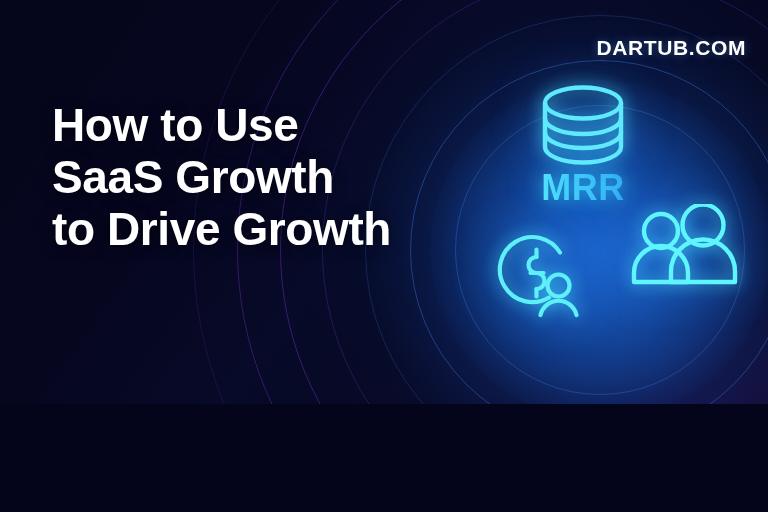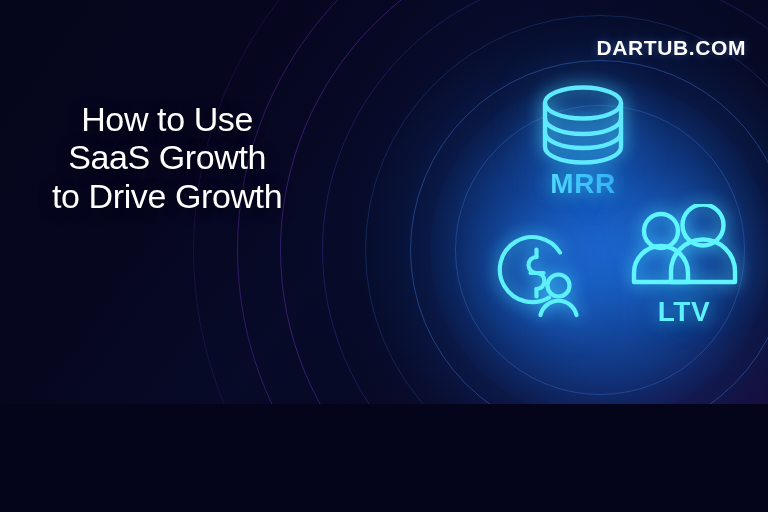--- a/index.html
+++ b/index.html
@@ -43,31 +43,30 @@
   #brand{
     position:absolute; right:22px; top:36px;
     font-size:21px; font-weight:bold; letter-spacing:0.6px;
     color:#ffffff;
     text-shadow:0 0 10px rgba(120,180,255,0.35);
   }
 
   
   #headline{
     position:absolute; left:52px; top:100px;
-    font-size:34px; font-weight:normal; line-height:1.13;
+    font-size:46px; font-weight:bold; line-height:1.13;
     color:#ffffff; letter-spacing:-0.4px;
     text-shadow:0 2px 14px rgba(0,0,0,0.55);
-    text-align:center;
   }
   #headline .ln{ display:block; white-space:nowrap; }
 
   
   .metric{ position:absolute; text-align:center; }
   .metric .label{
-    font-size:28px; font-weight:bold; letter-spacing:0.5px; line-height:1;
+    font-size:36px; font-weight:bold; letter-spacing:0.5px; line-height:1;
     text-shadow:0 0 18px rgba(60,220,255,0.75), 0 0 38px rgba(40,160,255,0.45);
   }
   .icon-wrap{ display:block; filter:drop-shadow(0 0 8px rgba(70,225,255,0.85)) drop-shadow(0 0 20px rgba(40,150,255,0.55)); }
 
   #metric-mrr{ left:498px; top:84px; width:170px; }
   #metric-mrr .label{
     background:linear-gradient(95deg,#8df8ff 0%,#5fe9ff 28%,#35a8f2 72%,#1f6fd8 100%);
     -webkit-background-clip:text; background-clip:text; color:transparent;
   }
   #metric-cac{ left:466px; top:226px; width:160px; }
@@ -124,16 +123,15 @@
 
   <div class="metric" id="metric-ltv">
     <span class="icon-wrap">
       <svg width="116" height="90" viewBox="0 0 116 90" fill="none" stroke="#5ff5ff" stroke-width="4.4" stroke-linecap="round" stroke-linejoin="round">
         <circle cx="35" cy="27" r="17"></circle>
         <path d="M8 78 V 69 A27 27 0 0 1 62 69 V 78 Z"></path>
         <circle cx="77" cy="21" r="20.5"></circle>
         <path d="M45 78 V 67.5 A32 32 0 0 1 109 67.5 V 78 Z"></path>
       </svg>
     </span>
-    <div class="label">LTV</div>
   </div>
 
 </div>
 
 </body></html>

